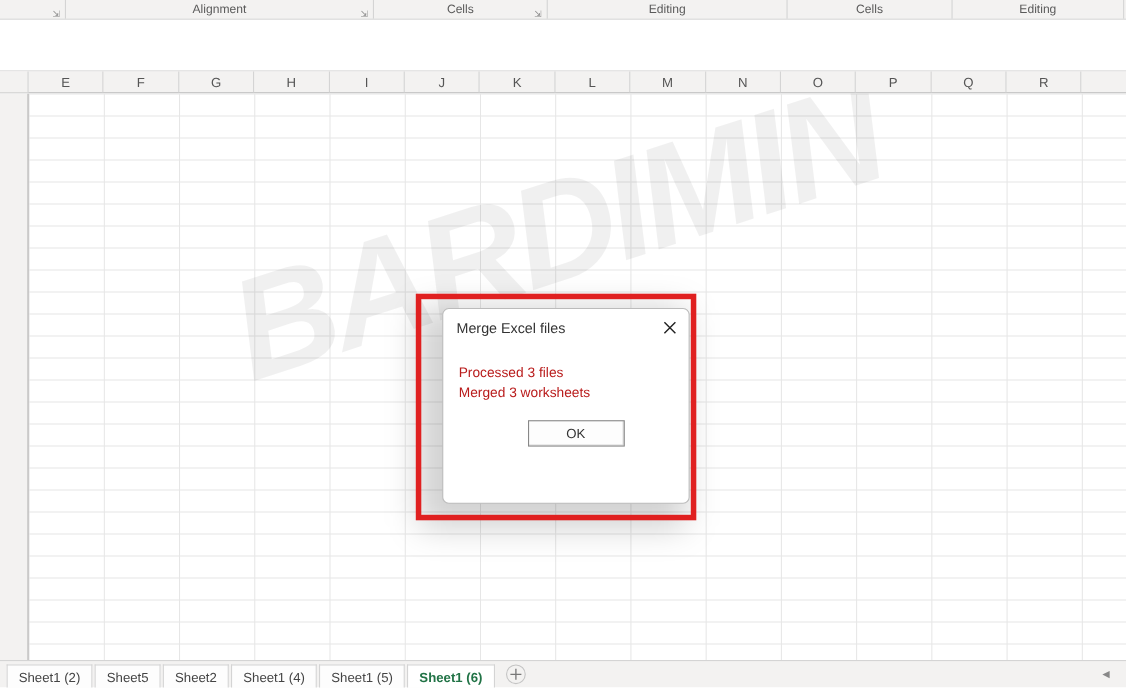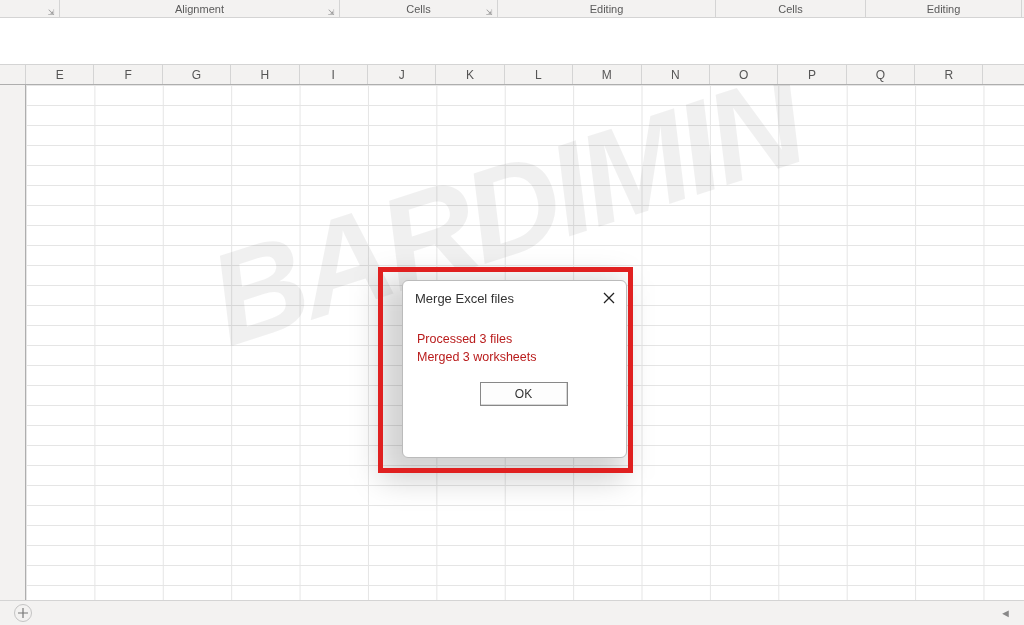--- a/index.html
+++ b/index.html
@@ -305,19 +305,27 @@
     </div>
     <div class="dialog-footer">
       <button class="dialog-ok">OK</button>
     </div>
   </div>
 
   <div class="highlight-box"></div>
 </div>
 
 <div class="sheet-tab-bar">
+  <div id="sheet-tabs" style="display:flex;">
+      <div class="sheet-tab">Sheet1 (2)</div>
+      <div class="sheet-tab">Sheet5</div>
+      <div class="sheet-tab">Sheet2</div>
+      <div class="sheet-tab">Sheet1 (4)</div>
+      <div class="sheet-tab">Sheet1 (5)</div>
+      <div class="sheet-tab active">Sheet1 (6)</div>
+    </div>
   <div class="sheet-add">
     <svg width="12" height="12" viewBox="0 0 12 12">
         <path d="M6 1 V11 M1 6 H11" stroke="#777" stroke-width="1.2" fill="none"></path>
       </svg>
   </div>
   <div class="sheet-scroll-left">◄</div>
 </div>
 
 </body></html>

